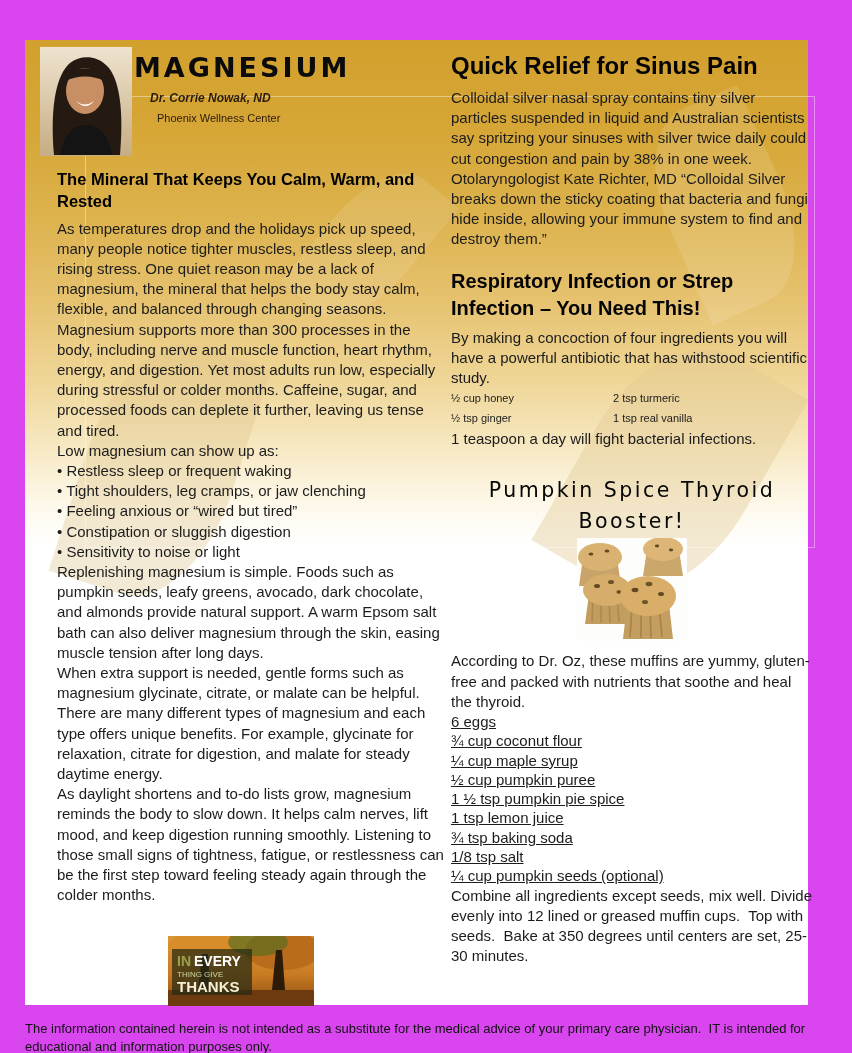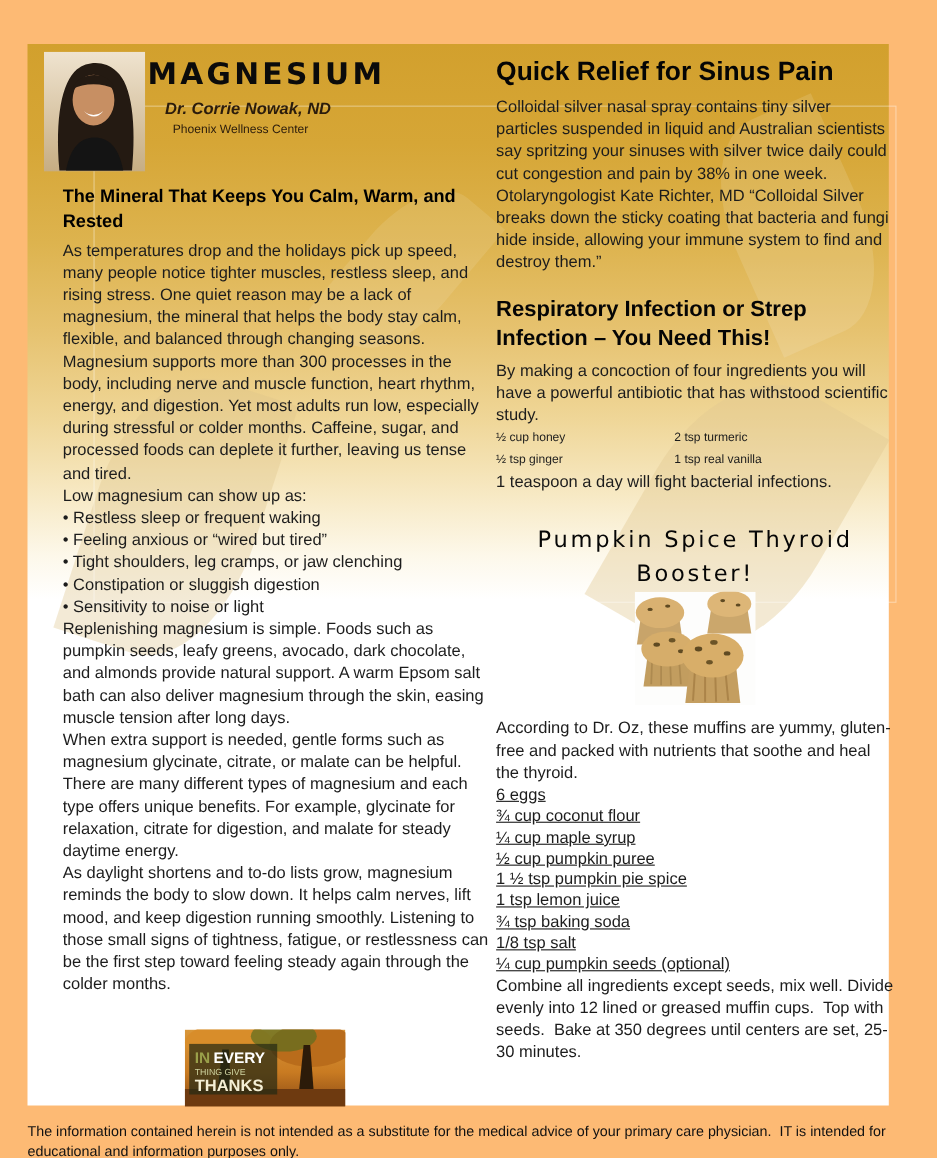--- a/index.html
+++ b/index.html
@@ -1,19 +1,19 @@
 <!DOCTYPE html>
 <html><head>
 <meta charset="utf-8">
 <style>
   * { margin:0; padding:0; box-sizing:border-box; }
   body { background:#e9e9e9; font-family:"Liberation Sans", sans-serif; }
   #page {
     position:relative; width:852px; height:1053px; margin:0 auto;
-    background:#fdba74; overflow:hidden; color:#1c1c1c;
+    background:#d946ef; overflow:hidden; color:#1c1c1c;
   }
   .gold-panel {
     position:absolute; left:25px; top:40px; width:783px; height:965px;
     background:linear-gradient(180deg,
       #d2a02d 0px, #d6a636 90px, #ddb34e 180px, #e6c univ26f 260px,
       #e6c26f 260px, #efd697 340px, #f7e9c4 410px, #fdf8ea 465px, #ffffff 505px);
   }
   .frame-line {
     position:absolute; left:60px; top:56px; width:730px; height:452px;
     border:1px solid rgba(255,255,255,0.4); pointer-events:none;
@@ -25,21 +25,21 @@
   .leaf4 { left:300px; top:120px; width:90px; height:170px; background:rgba(255,255,255,0.10); transform:rotate(40deg); }
 
   .masthead-photo { position:absolute; left:40px; top:47px; width:92px; height:109px; }
   .masthead-title {
     position:absolute; left:134px; top:52px;
     font-family:"DejaVu Sans", sans-serif; font-weight:bold;
     font-size:27px; letter-spacing:3px; color:#0b0b0b;
   }
   .masthead-author {
     position:absolute; left:150px; top:91px;
-    font-style:italic; font-weight:bold; font-size:15px; color:#2b1c0c;
+    font-style:italic; font-weight:bold; font-size:12px; color:#2b1c0c;
   }
   .masthead-org {
     position:absolute; left:157px; top:112px;
     font-size:11px; color:#2b1c0c;
   }
 
   .col-left  { position:absolute; left:57px;  top:169px; width:388px; }
   .col-right { position:absolute; left:451px; top:52px;  width:362px; }
 
   .h-left {
@@ -102,22 +102,22 @@
   <div class="masthead-title">MAGNESIUM</div>
   <div class="masthead-author">Dr. Corrie Nowak, ND</div>
   <div class="masthead-org">Phoenix Wellness Center</div>
 
   <div class="col-left">
     <div class="h-left">The Mineral That Keeps You Calm, Warm, and Rested</div>
     <div class="body-text">As temperatures drop and the holidays pick up speed, many people notice tighter muscles, restless sleep, and rising stress. One quiet reason may be a lack of magnesium, the mineral that helps the body stay calm, flexible, and balanced through changing seasons.</div>
     <div class="body-text">Magnesium supports more than 300 processes in the body, including nerve and muscle function, heart rhythm, energy, and digestion. Yet most adults run low, especially during stressful or colder months. Caffeine, sugar, and processed foods can deplete it further, leaving us tense and tired.</div>
     <div class="body-text">Low magnesium can show up as:</div>
     <div class="bullet-line">• Restless sleep or frequent waking</div>
+    <div class="bullet-line">• Tight shoulders, leg cramps, or jaw clenching</div>
     <div class="bullet-line">• Feeling anxious or “wired but tired”</div>
-    <div class="bullet-line">• Tight shoulders, leg cramps, or jaw clenching</div>
     <div class="bullet-line">• Constipation or sluggish digestion</div>
     <div class="bullet-line">• Sensitivity to noise or light</div>
     <div class="body-text">Replenishing magnesium is simple. Foods such as pumpkin seeds, leafy greens, avocado, dark chocolate, and almonds provide natural support. A warm Epsom salt bath can also deliver magnesium through the skin, easing muscle tension after long days.</div>
     <div class="body-text">When extra support is needed, gentle forms such as magnesium glycinate, citrate, or malate can be helpful. There are many different types of magnesium and each type offers unique benefits. For example, glycinate for relaxation, citrate for digestion, and malate for steady daytime energy.</div>
     <div class="body-text">As daylight shortens and to-do lists grow, magnesium reminds the body to slow down. It helps calm nerves, lift mood, and keep digestion running smoothly. Listening to those small signs of tightness, fatigue, or restlessness can be the first step toward feeling steady again through the colder months.</div>
   </div>
 
   <div class="col-right">
     <div class="h-sinus">Quick Relief for Sinus Pain</div>
     <div class="body-text">Colloidal silver nasal spray contains tiny silver particles suspended in liquid and Australian scientists say spritzing your sinuses with silver twice daily could cut congestion and pain by 38% in one week.   Otolaryngologist Kate Richter, MD “Colloidal Silver breaks down the sticky coating that bacteria and fungi hide inside, allowing your immune system to find and destroy them.”</div>

